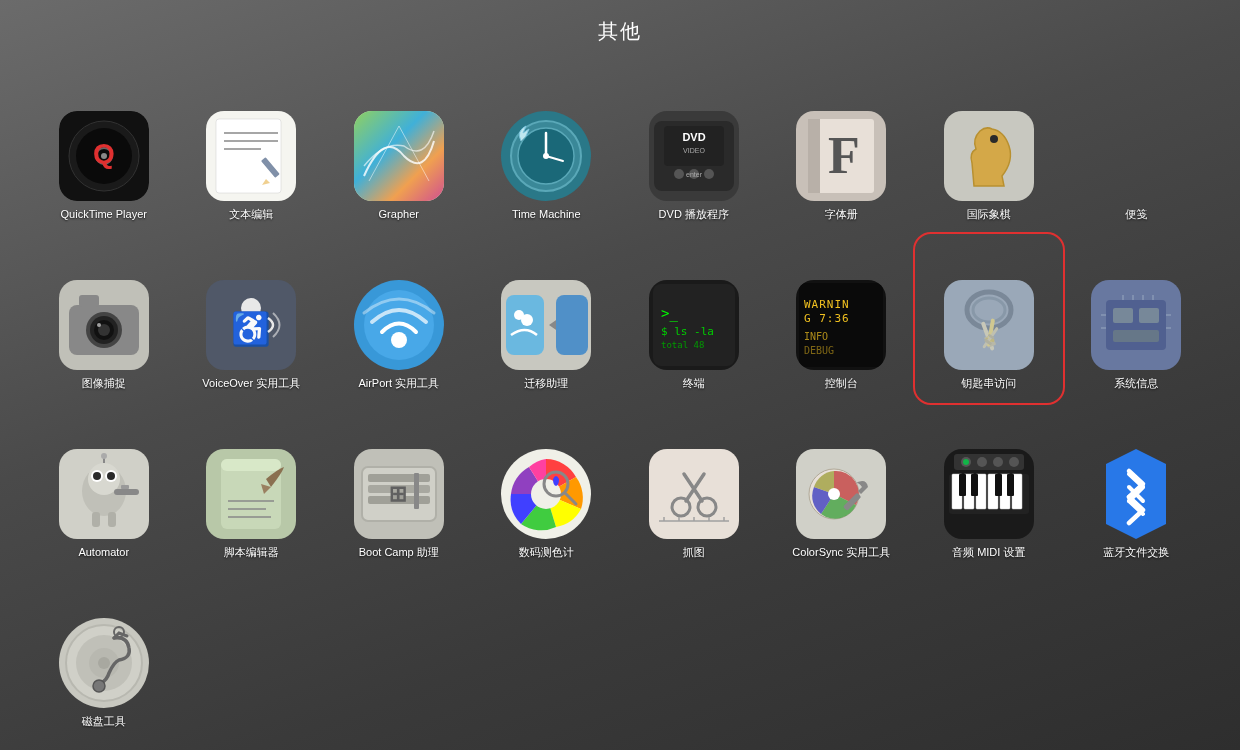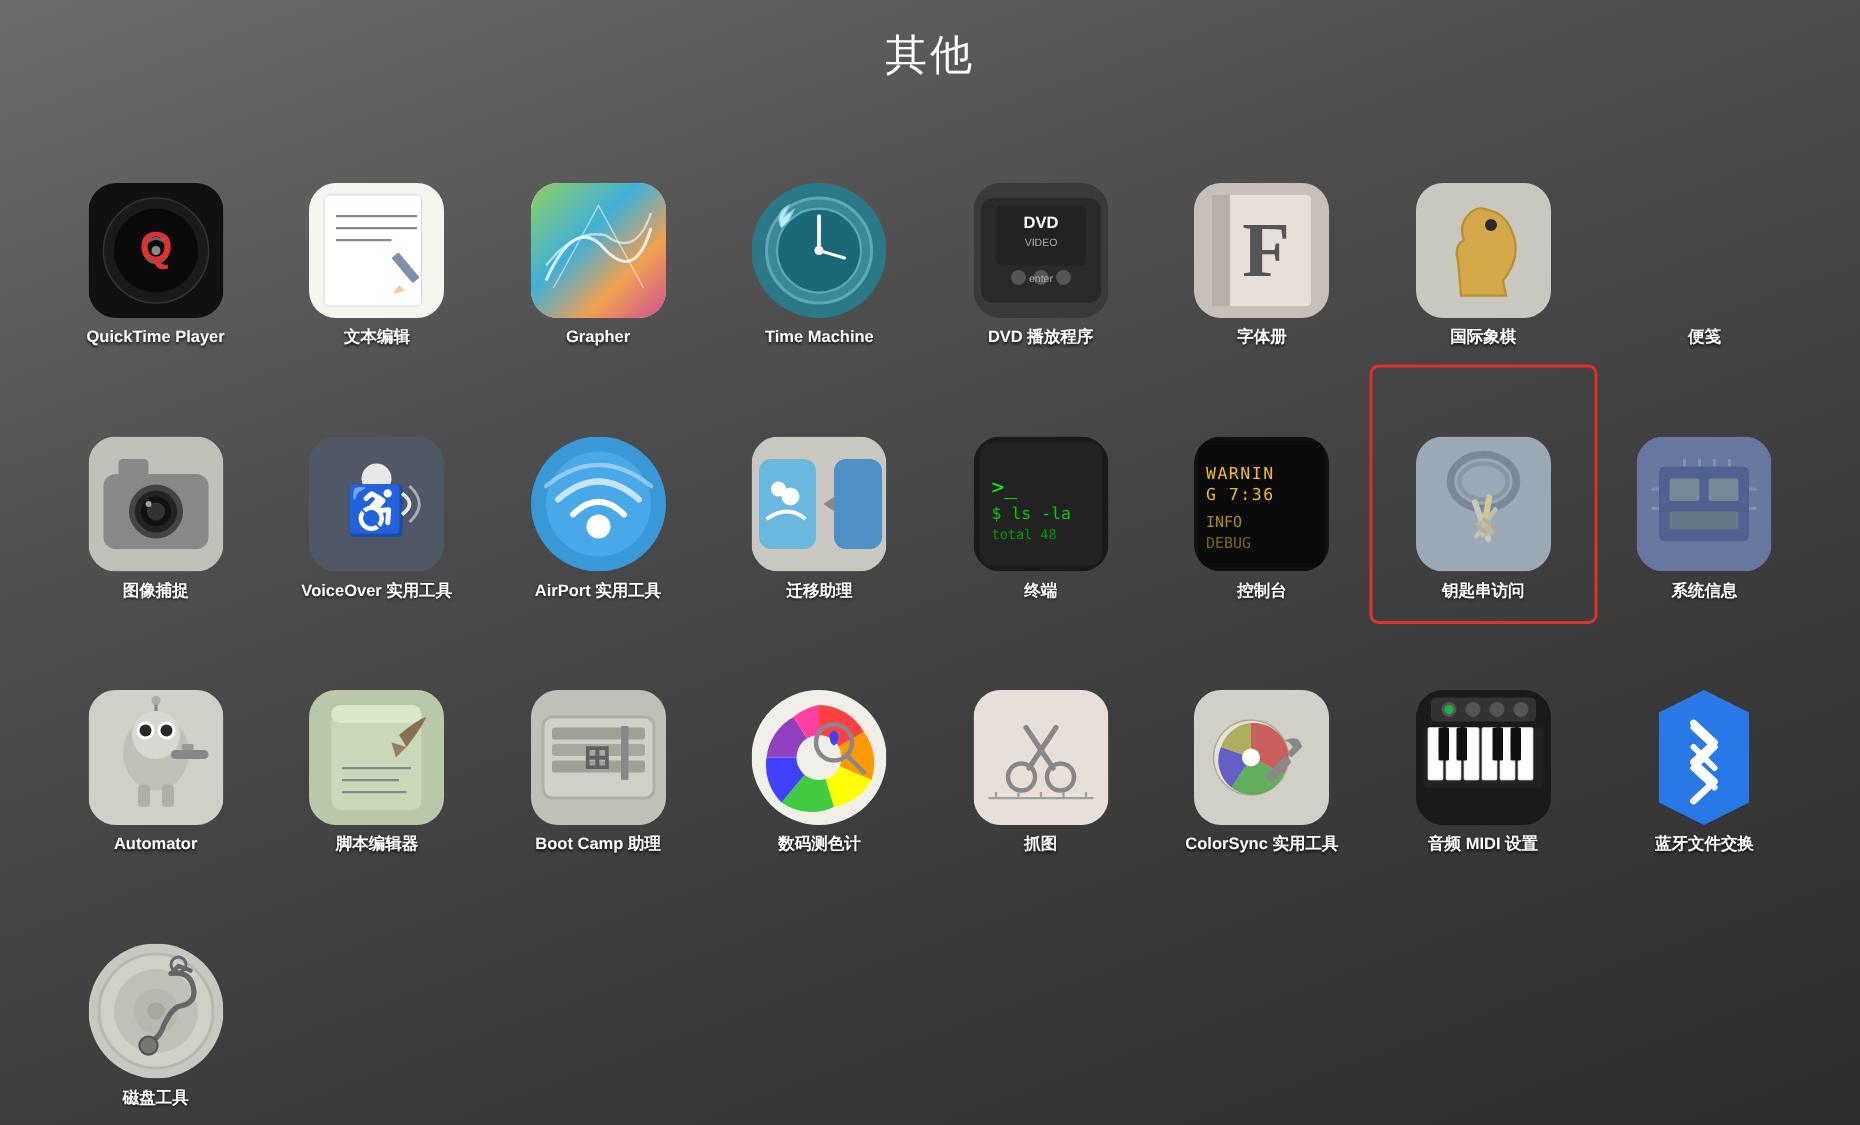--- a/index.html
+++ b/index.html
@@ -7,21 +7,21 @@
       width: 1240px;
       height: 750px;
       background: linear-gradient(160deg, #6b6b6b 0%, #4a4a4a 40%, #3a3a3a 70%, #2e2e2e 100%);
       font-family: -apple-system, "PingFang SC", "Helvetica Neue", Arial, sans-serif;
       overflow: hidden;
       position: relative;
     }
     .page-title {
       text-align: center;
       color: #ffffff;
-      font-size: 28px;
+      font-size: 20px;
       font-weight: 300;
       letter-spacing: 2px;
       padding: 18px 0 10px 0;
     }
     .grid {
       display: grid;
       grid-template-columns: repeat(8, 1fr);
       grid-template-rows: repeat(4, 1fr);
       padding: 10px 30px 10px 30px;
       gap: 0px;
@@ -37,25 +37,24 @@
       border-radius: 12px;
       position: relative;
     }
     .app-label {
       color: #ffffff;
       font-size: 11px;
       text-align: center;
       line-height: 1.3;
       max-width: 110px;
       text-shadow: 0 1px 2px rgba(0,0,0,0.8);
-      font-weight: bold;
     }
     .selected-outline {
       outline: 2px solid #e03030;
-      border-radius: 4px;
+      border-radius: 16px;
     }
 
     
     .svg-icon {
       width: 90px;
       height: 90px;
       border-radius: 18px;
       overflow: hidden;
       display: flex;
       align-items: center;

